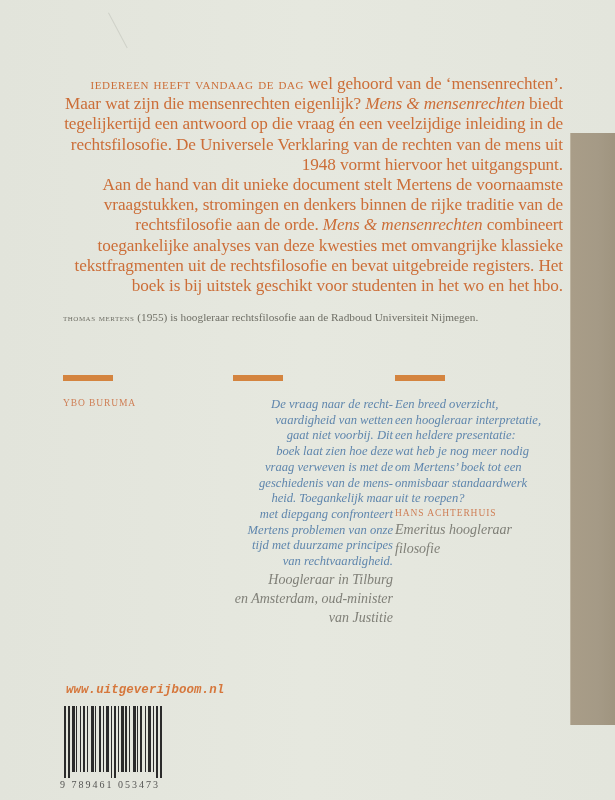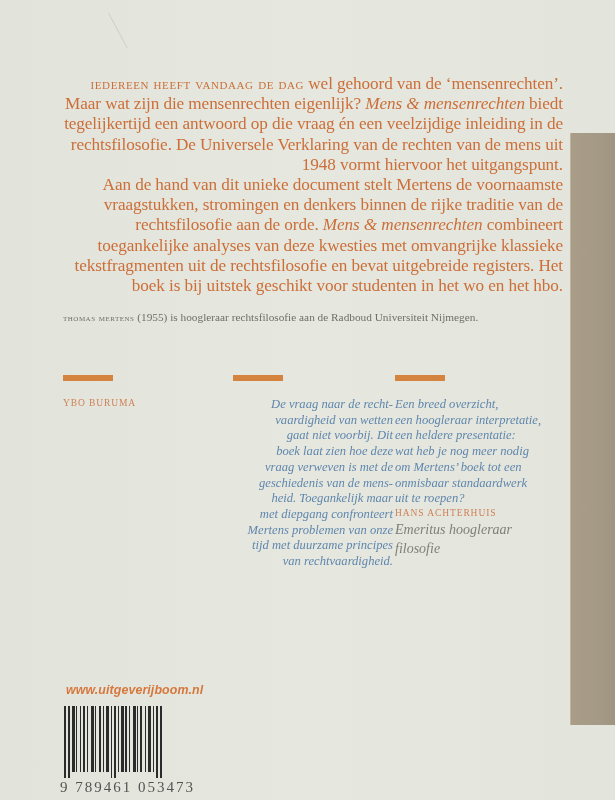--- a/index.html
+++ b/index.html
@@ -118,21 +118,21 @@
     }
     #col1 { left: 63px; width: 160px; }
     #col2 { left: 233px; width: 160px; text-align: right; }
     #col3 { left: 395px; width: 175px; }
 
     .website {
       position: absolute;
       left: 66px;
       top: 683px;
       color: #d6773c;
-      font-family: Liberation Sans, sans-serif;
+      font-family: Liberation Mono, monospace;
       font-style: italic;
       font-weight: bold;
       font-size: 12.4px;
       letter-spacing: 0.1px;
     }
 
     .barcode {
       position: absolute;
       left: 64px;
       top: 706px;
@@ -147,21 +147,21 @@
       height: 66px;
     }
     .barcode span.long { height: 72px; }
     .barcode span.gap { background: transparent; }
     .isbn {
       position: absolute;
       left: 60px;
       top: 779px;
       color: #545452;
       font-family: "Liberation Serif", "DejaVu Serif", serif;
-      font-size: 15px;
+      font-size: 10px;
       letter-spacing: 2px;
       white-space: nowrap;
     }
   </style>
 </head>
 <body>
 
 <div class="cover">
   <div class="crease"></div>
   <div class="spine-panel"></div>
@@ -184,20 +184,23 @@
 vaardigheid van wetten
 gaat niet voorbij. Dit
 boek laat zien hoe deze
 vraag verweven is met de
 geschiedenis van de mens-
 heid. Toegankelijk maar
 met diepgang confronteert
 Mertens problemen van onze
 tijd met duurzame principes
 van rechtvaardigheid.</div>
+    <div class="quote-role">Hoogleraar in Tilburg
+en Amsterdam, oud-minister
+van Justitie</div>
   </div>
 
   <div class="quote-col" id="col3">
     <div class="bar"></div>
     <div class="quote-text">Een breed overzicht,
 een hoogleraar interpretatie,
 een heldere presentatie:
 wat heb je nog meer nodig
 om Mertens’ boek tot een
 onmisbaar standaardwerk

